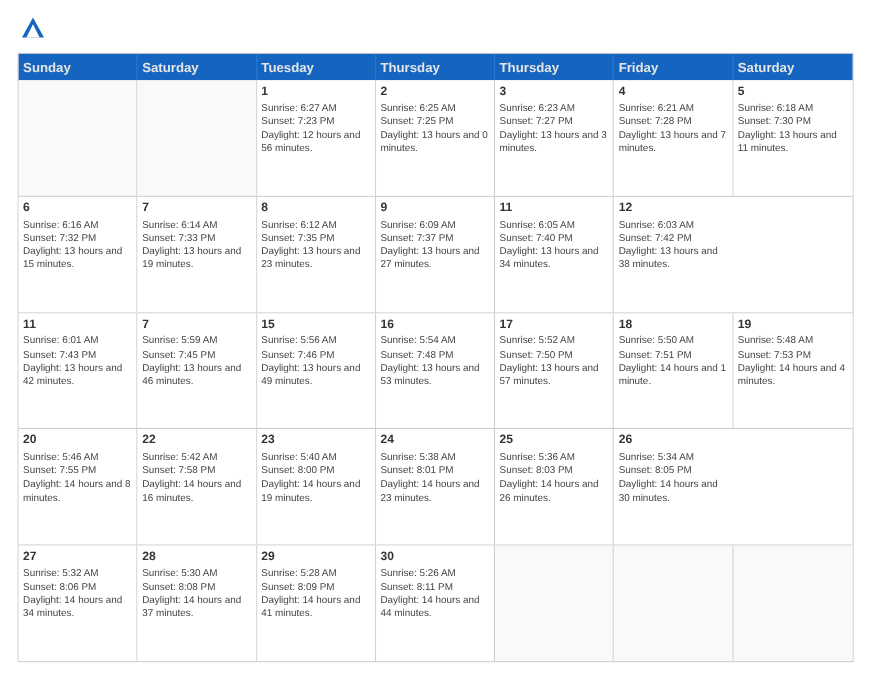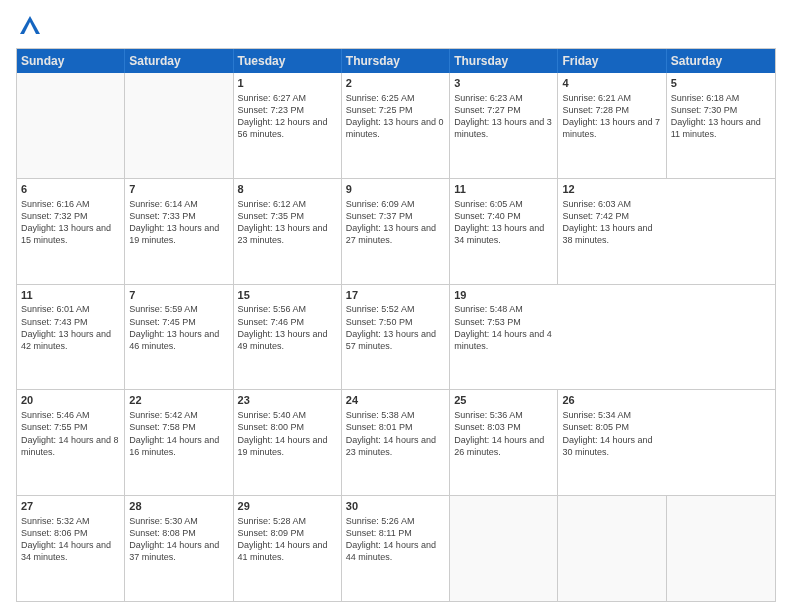--- a/index.html
+++ b/index.html
@@ -205,22 +205,30 @@
           </div>
           <div class="cal-cell">
             <span class="day-num">7</span>
             <div class="cell-info">Sunrise: 5:59 AM<br>Sunset: 7:45 PM<br>Daylight: 13 hours and 46 minutes.</div>
           </div>
           <div class="cal-cell">
             <span class="day-num">15</span>
             <div class="cell-info">Sunrise: 5:56 AM<br>Sunset: 7:46 PM<br>Daylight: 13 hours and 49 minutes.</div>
           </div>
           <div class="cal-cell">
+            <span class="day-num">16</span>
+            <div class="cell-info">Sunrise: 5:54 AM<br>Sunset: 7:48 PM<br>Daylight: 13 hours and 53 minutes.</div>
+          </div>
+          <div class="cal-cell">
             <span class="day-num">17</span>
             <div class="cell-info">Sunrise: 5:52 AM<br>Sunset: 7:50 PM<br>Daylight: 13 hours and 57 minutes.</div>
+          </div>
+          <div class="cal-cell">
+            <span class="day-num">18</span>
+            <div class="cell-info">Sunrise: 5:50 AM<br>Sunset: 7:51 PM<br>Daylight: 14 hours and 1 minute.</div>
           </div>
           <div class="cal-cell">
             <span class="day-num">19</span>
             <div class="cell-info">Sunrise: 5:48 AM<br>Sunset: 7:53 PM<br>Daylight: 14 hours and 4 minutes.</div>
           </div>
         </div>
         <div class="cal-row">
           <div class="cal-cell">
             <span class="day-num">20</span>
             <div class="cell-info">Sunrise: 5:46 AM<br>Sunset: 7:55 PM<br>Daylight: 14 hours and 8 minutes.</div>

